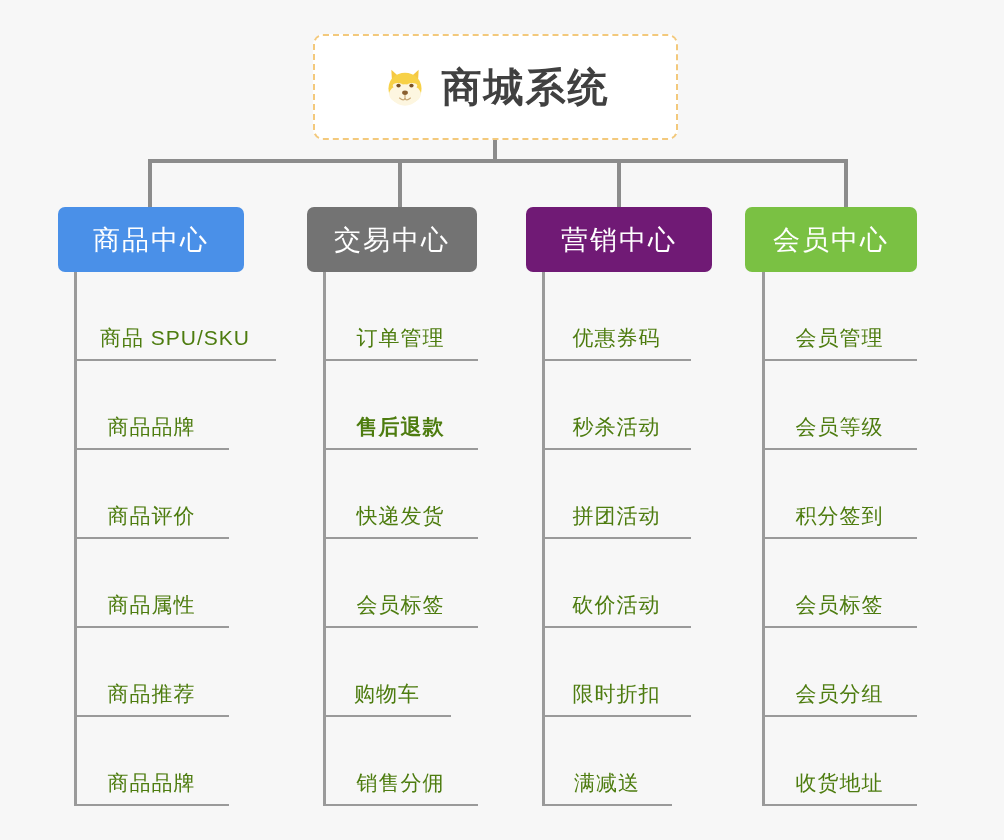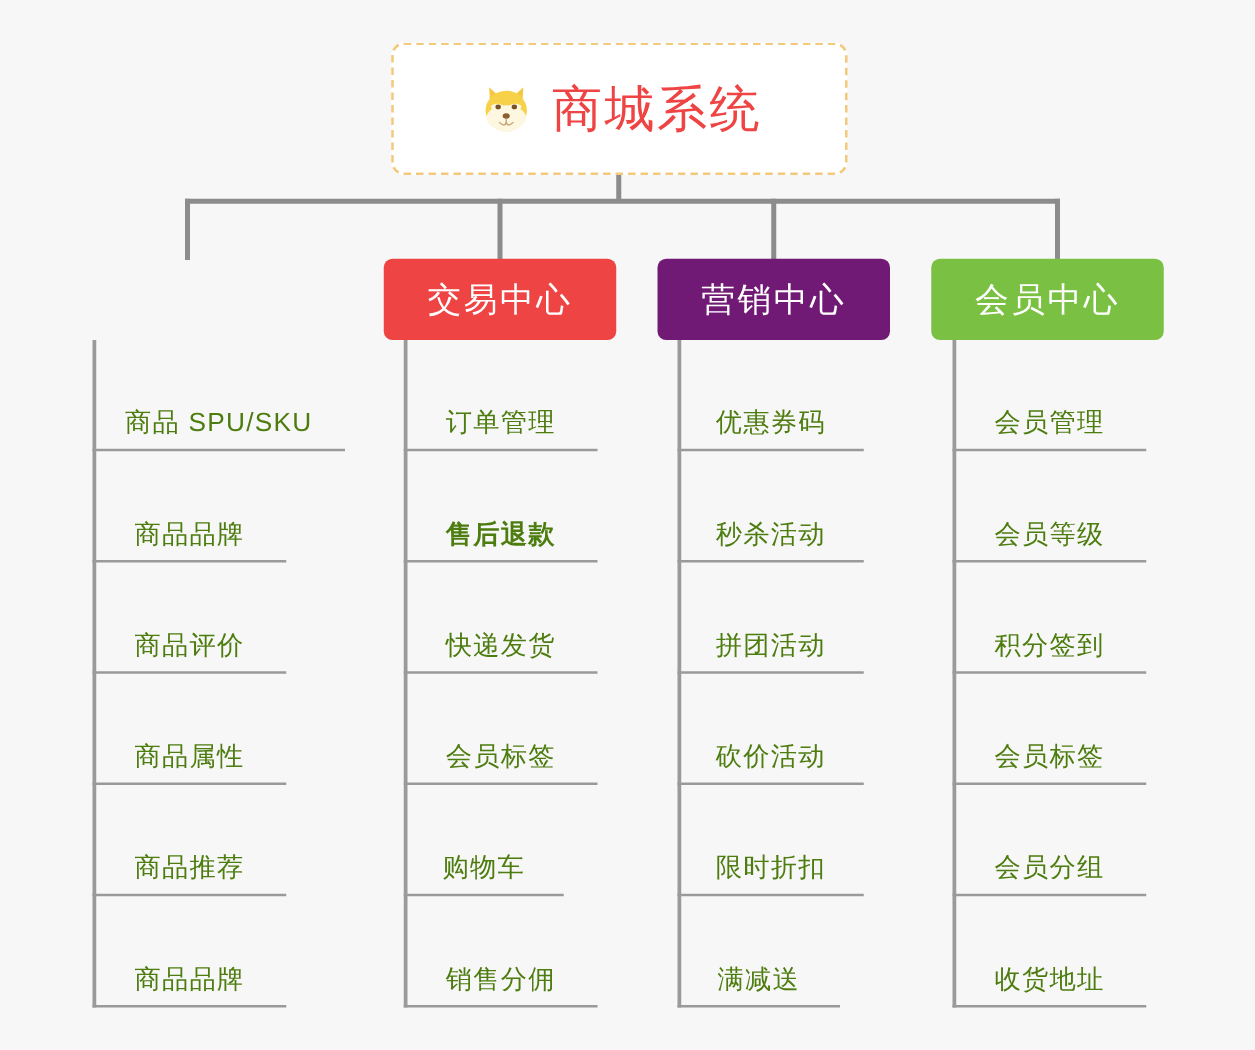--- a/index.html
+++ b/index.html
@@ -122,37 +122,40 @@
         <ellipse cx="22" cy="30" rx="7" ry="3.6" fill="#fdf6e0"></ellipse>
         <ellipse cx="42" cy="30" rx="7" ry="3.6" fill="#fdf6e0"></ellipse>
         <ellipse cx="23" cy="30" rx="3" ry="2.6" fill="#7a5224"></ellipse>
         <ellipse cx="41" cy="30" rx="3" ry="2.6" fill="#7a5224"></ellipse>
         <ellipse cx="32" cy="40" rx="4" ry="3" fill="#8a6030"></ellipse>
         <path d="M32 43 L32 47" stroke="#c8a877" stroke-width="1.6" fill="none"></path>
         <path d="M24 47 q7 6 8 0" stroke="#c8a877" stroke-width="1.6" fill="none"></path>
         <path d="M40 47 q-7 6 -8 0" stroke="#c8a877" stroke-width="1.6" fill="none"></path>
       </svg>
     </span>
-    <span class="root-title" style="color: #ef4444;">商城系统</span>
+    <span class="root-title" style="color: #404040; font-weight: bold;">商城系统</span>
   </div>
 
   <div class="conn conn-v" style="left: 493px; top: 140px; height: 21px; background: rgb(140, 140, 140);"></div>
   <div class="conn conn-h" style="left: 148px; top: 159px; width: 700px; background: rgb(140, 140, 140);"></div>
   <div class="conn conn-v" style="left: 148px; top: 159px; height: 49px; background: rgb(140, 140, 140);"></div>
   <div class="conn conn-v" style="left: 398px; top: 159px; height: 49px; background: rgb(140, 140, 140);"></div>
   <div class="conn conn-v" style="left: 617px; top: 159px; height: 49px; background: rgb(140, 140, 140);"></div>
   <div class="conn conn-v" style="left: 844px; top: 159px; height: 49px; background: rgb(140, 140, 140);"></div>
 
-  <div class="cat-box" style="left: 307px; width: 186px; background: #ef4444;">
+  <div class="cat-box" style="left: 58px; width: 186px; background: rgb(74, 144, 232);">
+    <span>商品中心</span>
+  </div>
+  <div class="cat-box" style="left: 307px; width: 170px; background: #737373;">
     <span>交易中心</span>
   </div>
   <div class="cat-box" style="left: 526px; width: 186px; background: #701a75;">
     <span>营销中心</span>
   </div>
-  <div class="cat-box" style="left: 745px; width: 186px; background: rgb(122, 193, 67); text-align: right;">
+  <div class="cat-box" style="left: 745px; width: 172px; background: rgb(122, 193, 67); text-align: right;">
     <span>会员中心</span>
   </div>
 
   <div class="leaf-col" style="left:74px;">
     <div class="leaf-spine" style="height:534px;"></div>
     <div class="leaf-item" style="top:0px;   width:202px;">
         <span class="leaf-label">商品 SPU/SKU</span>
       </div>
     <div class="leaf-item" style="top:89px;  width:155px;">
         <span class="leaf-label">商品品牌</span>

